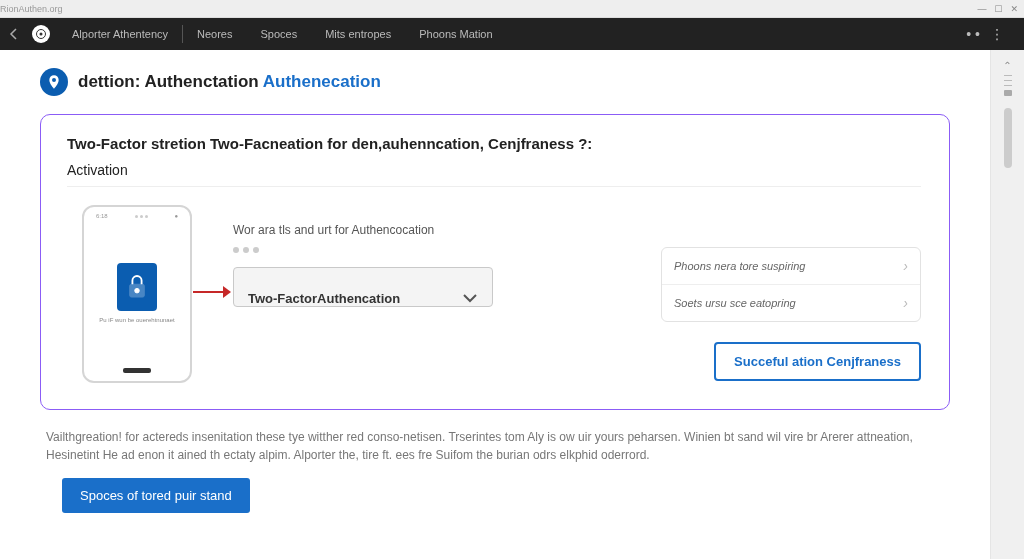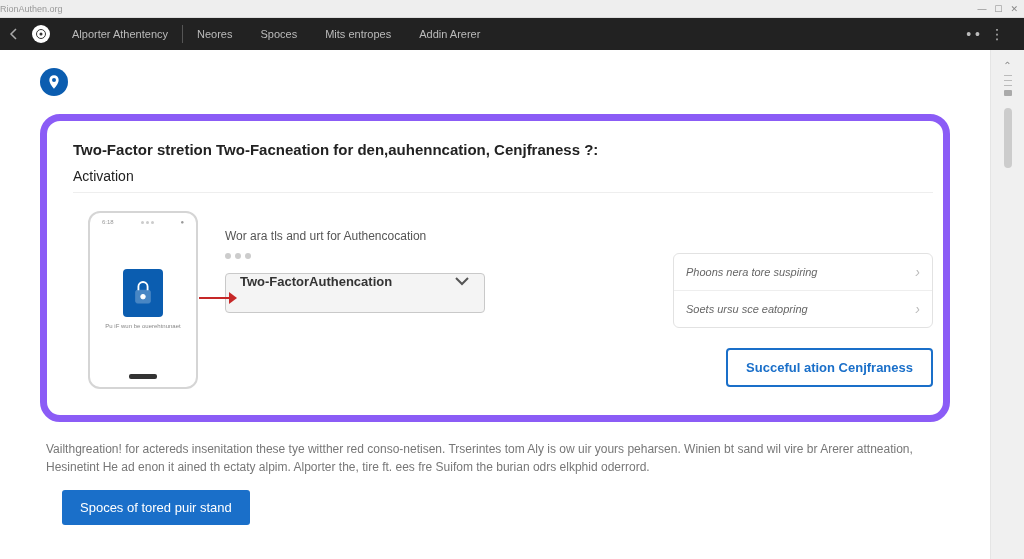--- a/index.html
+++ b/index.html
@@ -122,42 +122,42 @@
       justify-content: center;
     }
     .header-logo svg { width: 16px; height: 16px; fill: #fff; }
     .page-title {
       font-size: 17px;
       font-weight: 700;
       color: #222;
     }
     .page-title .accent { color: #1a6fc9; font-weight: 700; }
     .card {
-      border: 7px solid #8b5cf6;
-      border-radius: 20px;
-      padding: 20px 10px 26px 26px;
+      border: 1px solid #8b5cf6;
+      border-radius: 10px;
+      padding: 20px 28px 26px 26px;
       background: #fff;
     }
     .card-title {
       font-size: 15px;
       font-weight: 700;
       color: #222;
       margin-bottom: 10px;
     }
     .card-subtitle {
       font-size: 14px;
       font-weight: 400;
       color: #222;
       padding-bottom: 8px;
       border-bottom: 1px solid #eee;
       margin-bottom: 18px;
     }
     .card-body {
       display: flex;
-      gap: 12px;
+      gap: 26px;
       align-items: flex-start;
     }
     .phone-col {
       width: 140px;
       display: flex;
       justify-content: center;
       position: relative;
     }
     .phone {
       width: 110px;
@@ -238,21 +238,21 @@
     .dots-loader i {
       width: 6px; height: 6px; border-radius: 50%; background: #ccc; display: block;
     }
     .select-box {
       width: 260px;
       height: 40px;
       border: 1px solid #c9c9c9;
       border-radius: 4px;
       background: #f4f4f4;
       display: flex;
-      align-items: flex-start;
+      align-items: flex-end;
       justify-content: space-between;
       padding: 0 14px;
       font-size: 13px;
       font-weight: 600;
       color: #333;
       cursor: pointer;
     }
     .right-col {
       width: 260px;
       padding-top: 42px;
@@ -327,34 +327,38 @@
     <svg viewBox="0 0 24 24">
         <circle cx="12" cy="12" r="9" fill="none" stroke="#333" stroke-width="2"></circle>
         <circle cx="12" cy="12" r="3" fill="#333"></circle>
       </svg>
   </div>
   <div class="nav-item">Alporter Athentency</div>
   <div class="nav-sep"></div>
   <div class="nav-item">Neores</div>
   <div class="nav-item">Spoces</div>
   <div class="nav-item">Mits entropes</div>
-  <div class="nav-item">Addin Arerer</div>
+  <div class="nav-item">Phoons Mation</div>
   <div class="nav-dots">
     <span>•&nbsp;•</span>
     <span>⋮</span>
   </div>
 </div>
 
 <div class="content-area">
   <div class="main-col">
     <div class="page-header">
       <div class="header-logo">
         <svg viewBox="0 0 24 24">
             <path d="M12 2 C8 2 5 5 5 9 C5 15 12 22 12 22 C12 22 19 15 19 9 C19 5 16 2 12 2 Z M12 12 A3 3 0 1 1 12 6 A3 3 0 0 1 12 12 Z"></path>
           </svg>
+      </div>
+      <div class="page-title">
+        <span>dettion: Authenctation</span>
+        <span class="accent">Authenecation</span>
       </div>
     </div>
 
     <div class="card">
       <div class="card-title">Two-Factor stretion Two-Facneation for den,auhenncation, Cenjfraness ?:</div>
       <div class="card-subtitle">Activation</div>
 
       <div class="card-body">
         <div class="phone-col">
           <div class="phone">

